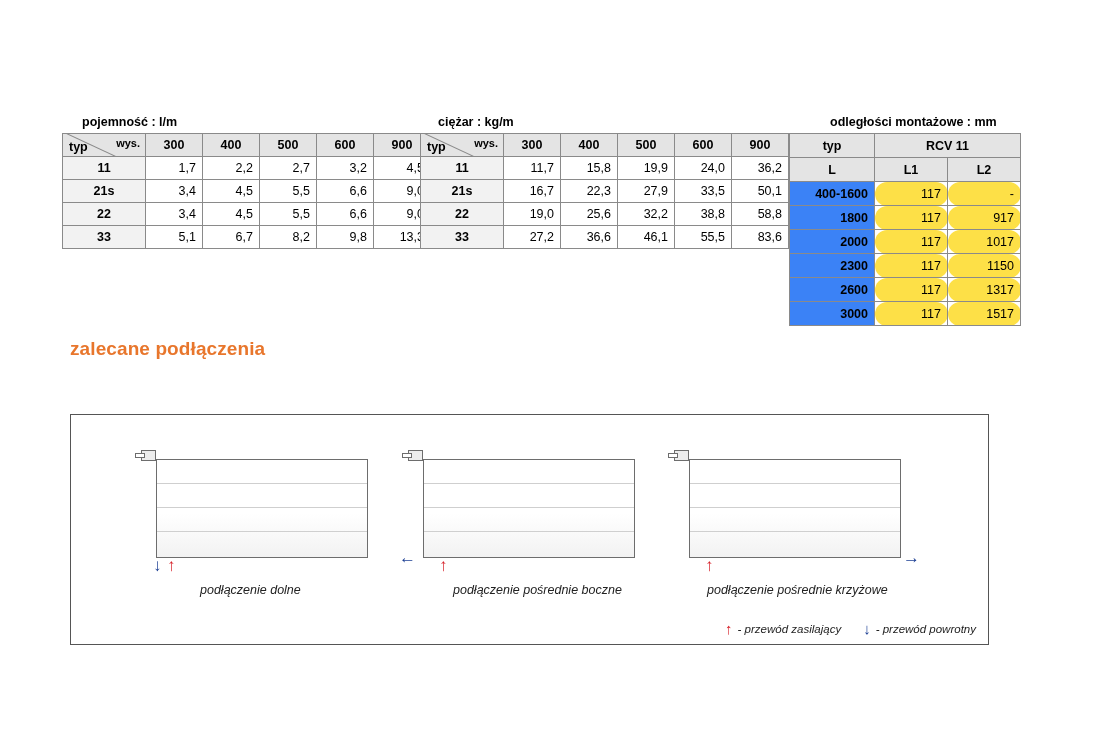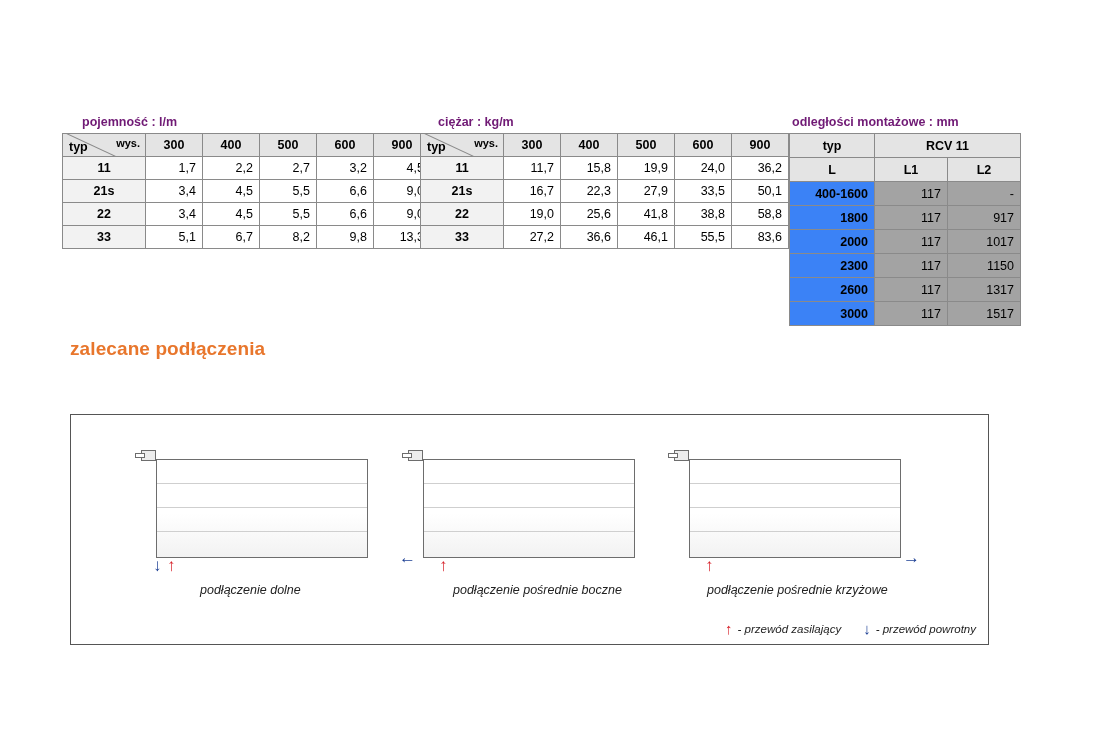--- a/index.html
+++ b/index.html
@@ -28,21 +28,21 @@
     color: #e8762c;
     letter-spacing: 0.1px;
   }
   #title-capacity { left: 70px; top: 45px; }
   #title-connections { left: 70px; top: 338px; }
 
   .table-caption {
     position: absolute;
     font-size: 12.5px;
     font-weight: bold;
-    color: #701a75;
+    color: #000000;
   }
 
   table.data {
     position: absolute;
     border-collapse: collapse;
     font-size: 12.5px;
     color: #000;
   }
   table.data th, table.data td {
     border: 1px solid #8a8a8a;
@@ -105,21 +105,22 @@
     height: 19px;
   }
   #tbl-mounting td.lab {
     text-align: right;
     font-weight: bold;
     background: #3b82f6;
     width: 72px;
   }
   #tbl-mounting td.num {
     text-align: right;
-    background: #a3a3a3;
+    background: #fde047;
+    border-radius: 12px;
   }
   #tbl-mounting th.sub {
     background: #e4e4e4;
     font-weight: bold;
   }
 
   
   #diagram-panel {
     position: absolute;
     left: 70px;
@@ -288,36 +289,36 @@
         <td class="val">16,7</td>
         <td class="val">22,3</td>
         <td class="val">27,9</td>
         <td class="val">33,5</td>
         <td class="val">50,1</td>
       </tr>
       <tr>
         <td class="rowhead">22</td>
         <td class="val">19,0</td>
         <td class="val">25,6</td>
-        <td class="val">41,8</td>
+        <td class="val">32,2</td>
         <td class="val">38,8</td>
         <td class="val">58,8</td>
       </tr>
       <tr>
         <td class="rowhead">33</td>
         <td class="val">27,2</td>
         <td class="val">36,6</td>
         <td class="val">46,1</td>
         <td class="val">55,5</td>
         <td class="val">83,6</td>
       </tr>
     </tbody>
   </table>
 
-  <div class="table-caption" style="left:792px; top:115px;">odległości montażowe : mm</div>
+  <div class="table-caption" style="left:830px; top:115px;">odległości montażowe : mm</div>
   <table class="data" id="tbl-mounting" style="left:789px; top:133px;">
     <thead>
       <tr>
         <th class="sub" style="width:72px;">typ</th>
         <th class="sub" colspan="2" style="width:120px;">RCV 11</th>
       </tr>
       <tr>
         <th class="sub">L</th>
         <th class="sub" style="width:60px;">L1</th>
         <th class="sub" style="width:60px;">L2</th>

